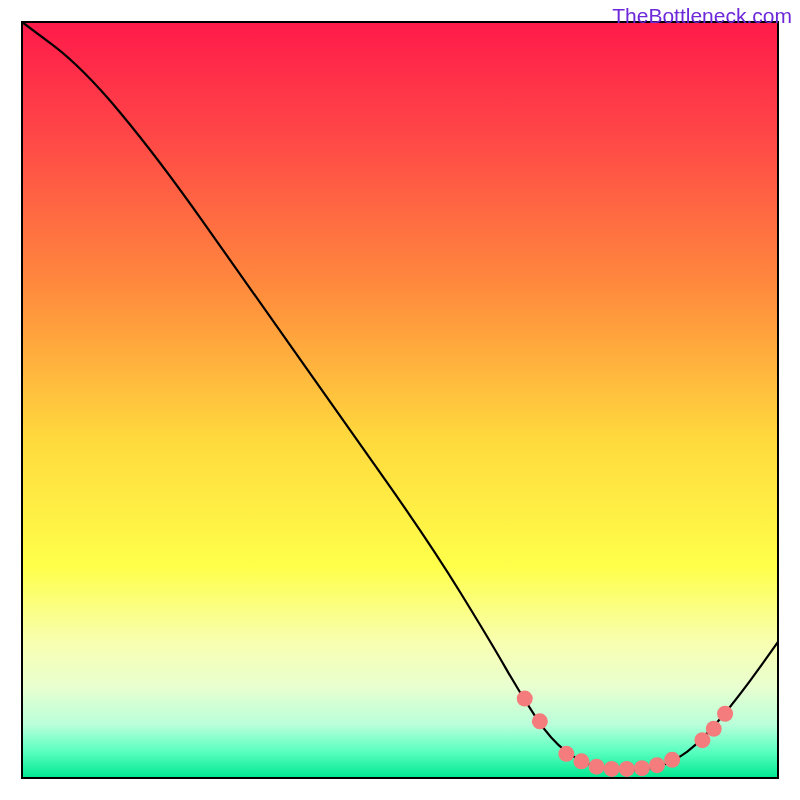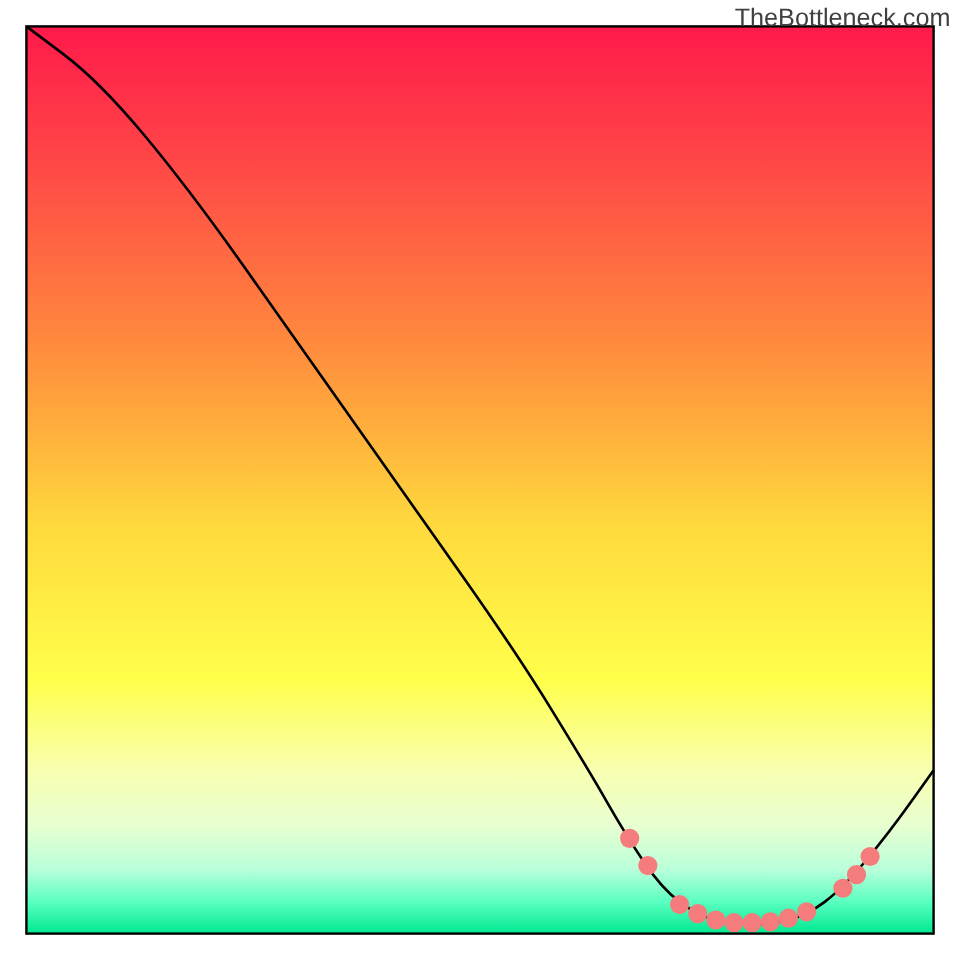--- a/index.html
+++ b/index.html
@@ -1,18 +1,18 @@
 <!DOCTYPE html>
 <html><head>
 <meta charset="utf-8">
 <style>
   * { margin: 0; padding: 0; box-sizing: border-box; }
   body { width: 800px; height: 800px; position: relative; font-family: Arial, sans-serif; }
   .chart-container { width: 800px; height: 800px; position: relative; }
-  .watermark { position: absolute; top: 4px; right: 8px; font-size: 21px; color: #404040; font-weight: 500; z-index: 10; }
+  .watermark { position: absolute; top: 4px; right: 8px; font-size: 21px; color: #6d28d9; font-weight: 500; z-index: 10; }
   svg { display: block; }
 </style>
 </head>
 <body>
 
 <div class="chart-container">
   <div class="watermark">TheBottleneck.com</div>
   <svg id="chart-svg" width="800" height="800">
       <defs>
         <linearGradient id="bg-grad" x1="0" y1="0" x2="0" y2="1">

